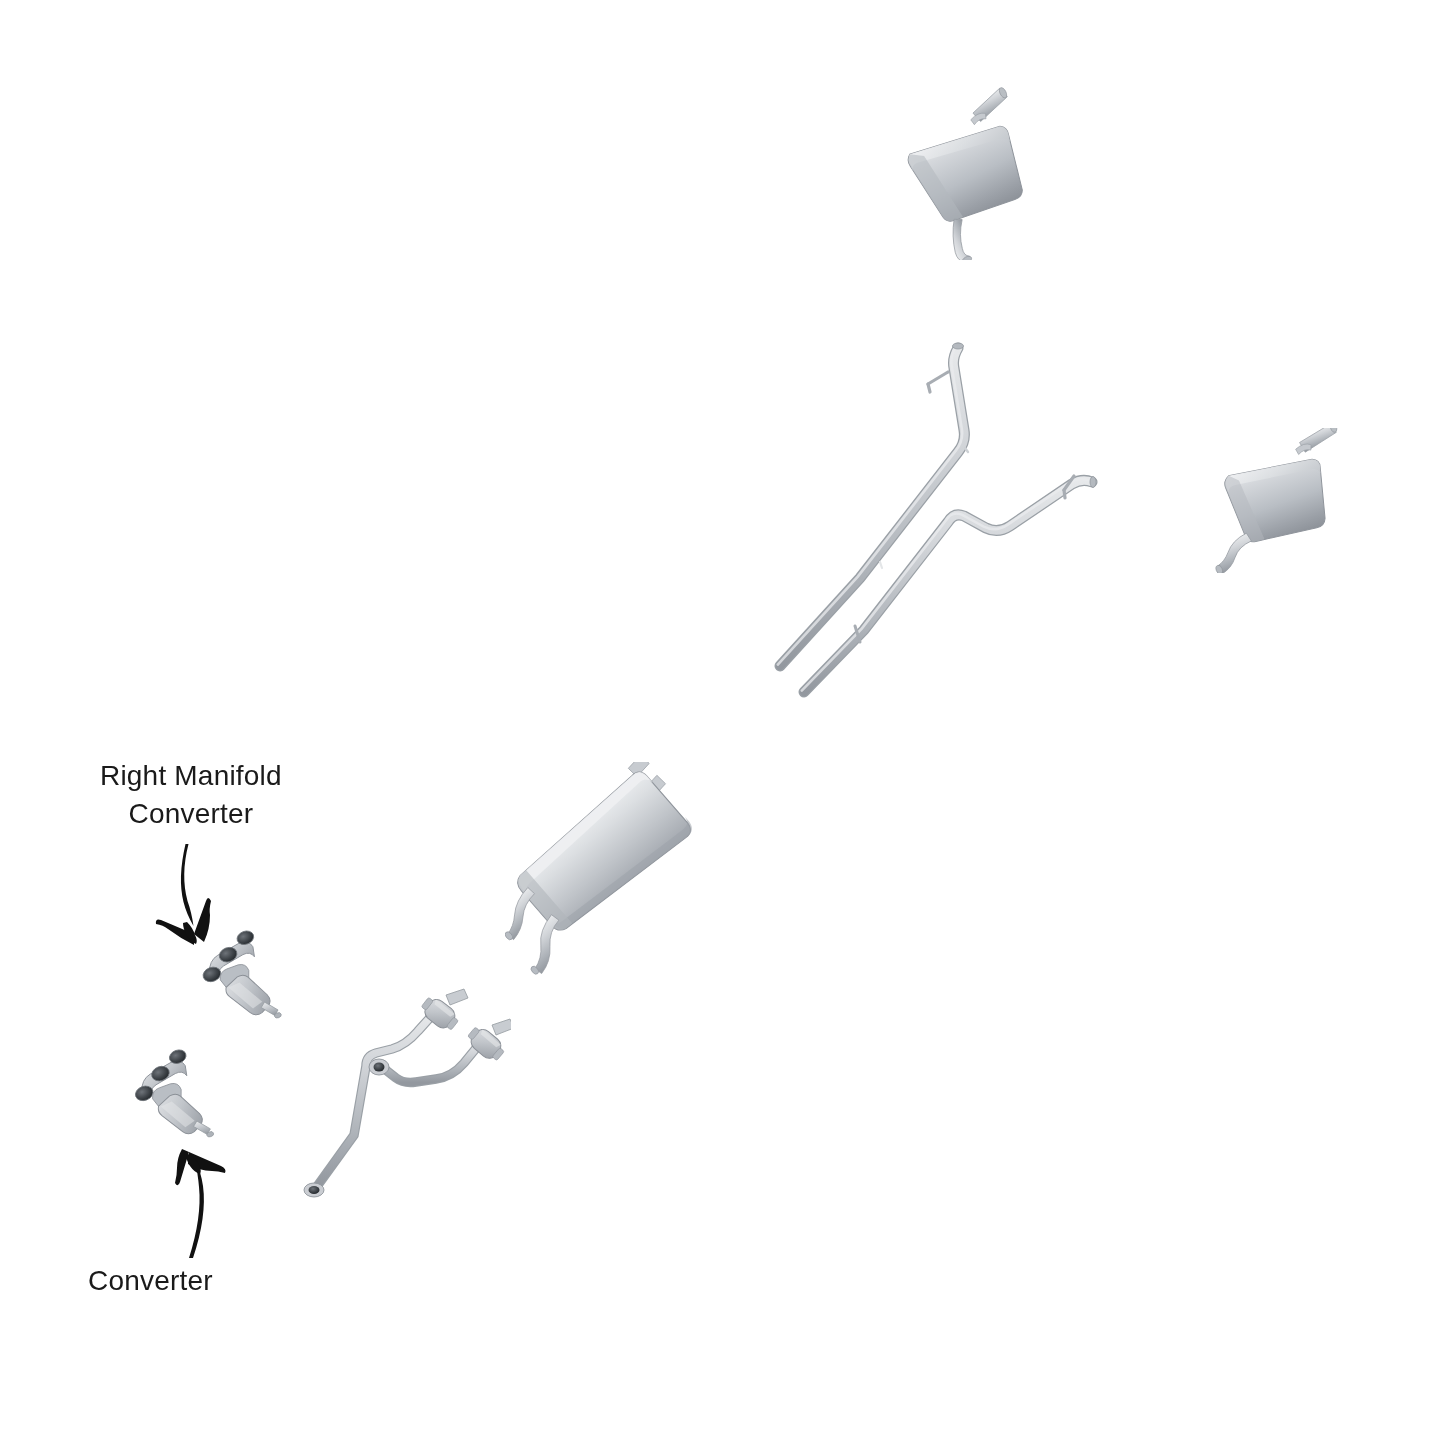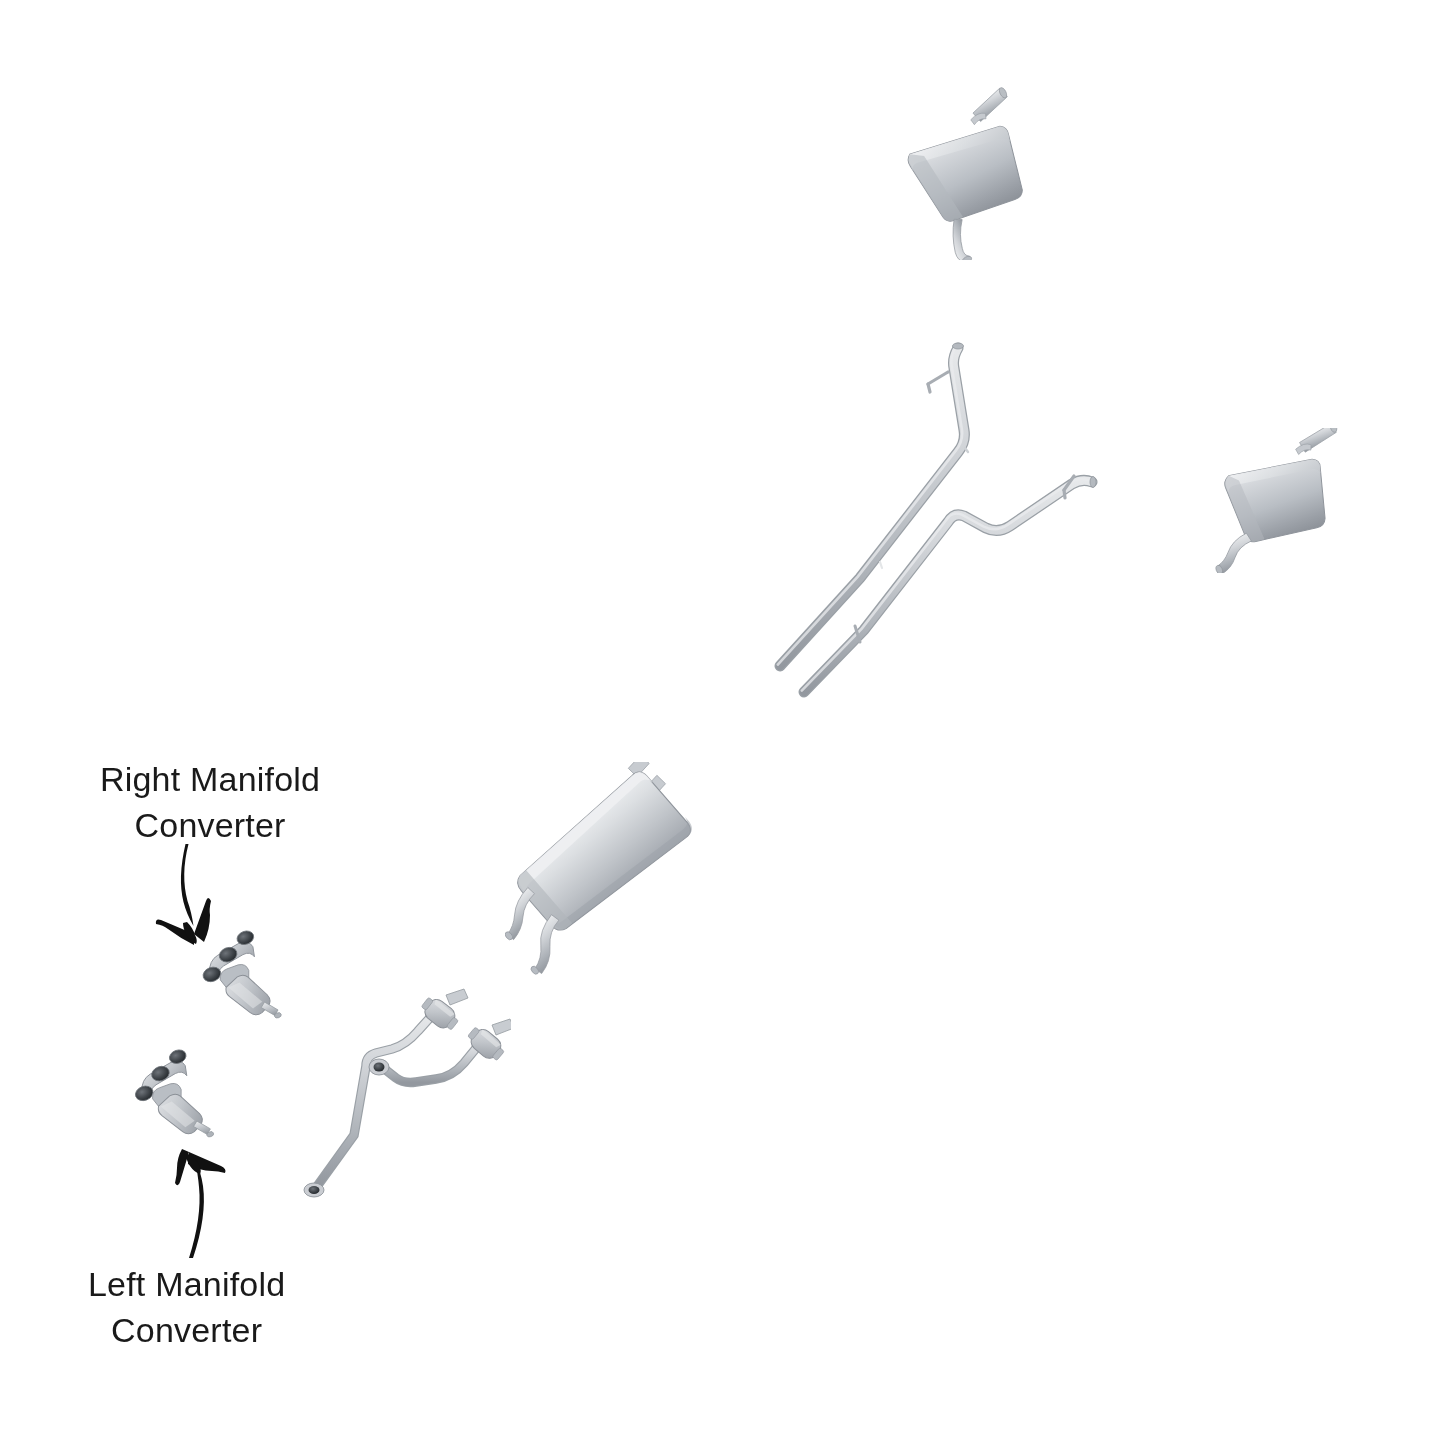--- a/index.html
+++ b/index.html
@@ -17,21 +17,21 @@
   }
   .part {
     position: absolute;
     pointer-events: none;
   }
   .annotation {
     position: absolute;
     text-align: center;
     color: #1a1a1a;
     font-family: "Liberation Sans", sans-serif;
-    font-size: 34px;
+    font-size: 28px;
     font-weight: 400;
     line-height: 1.35;
     letter-spacing: 0.2px;
     white-space: nowrap;
   }
   .anno-line { display: block; }
   .arrow {
     position: absolute;
     pointer-events: none;
   }
@@ -270,17 +270,16 @@
       <path d="M30 10 q8 4 11 11 q3 6 1 9 q-6 -2 -10 -8 q-4 -6 -4 -12 Z" fill="#111111"></path>
     </svg>
   </div>
 
   <div class="annotation" style="left:100px; top:757px;">
     <span class="anno-line">Right Manifold</span>
     <span class="anno-line">Converter</span>
   </div>
 
   <div class="annotation" style="left:88px; top:1262px;">
-    <span class="anno-line">Left Manifold</span>
     <span class="anno-line">Converter</span>
   </div>
 
 </div>
 
 </body></html>

